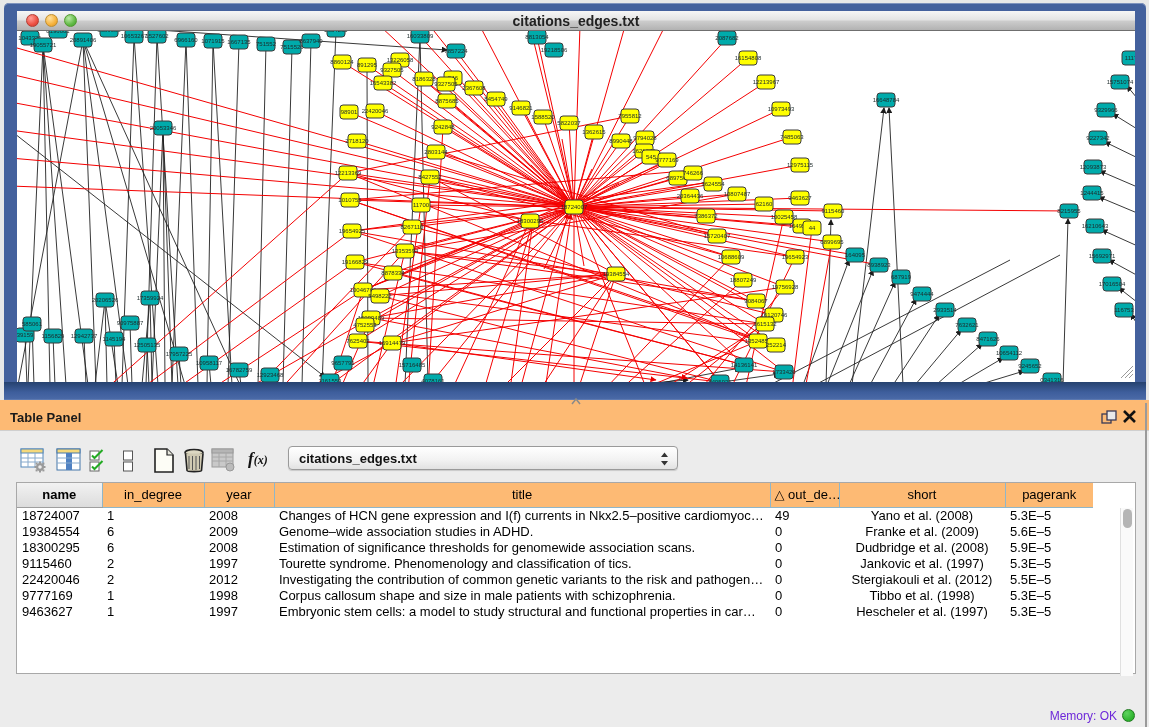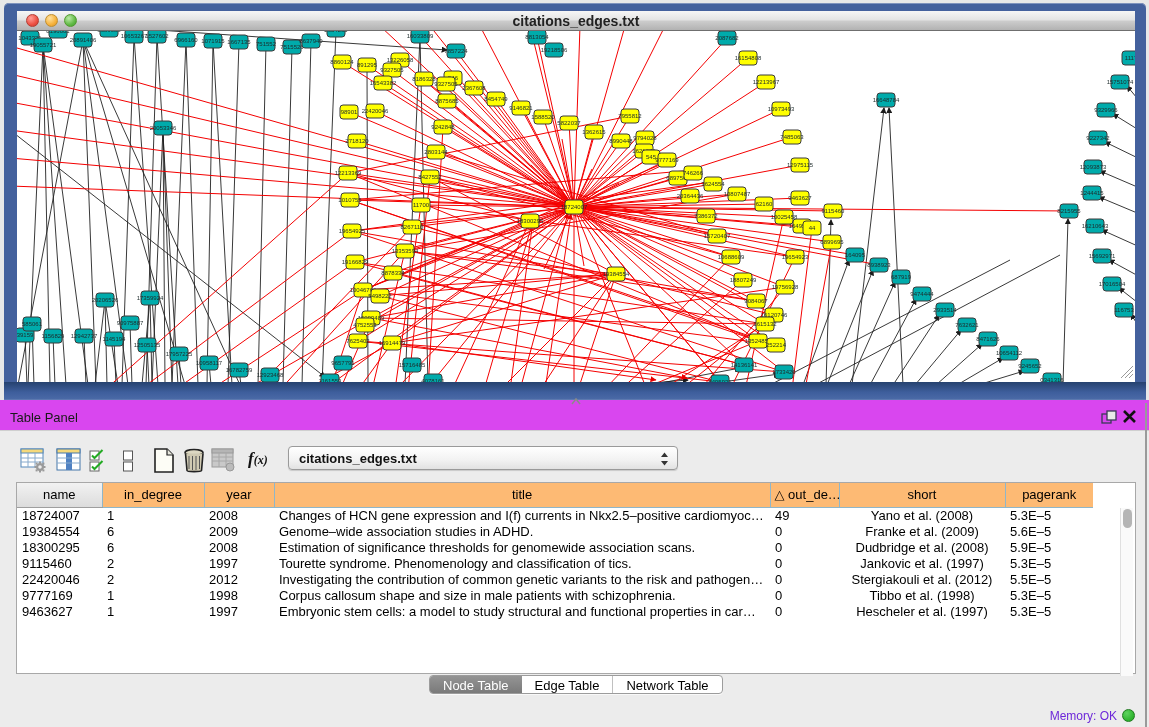--- a/index.html
+++ b/index.html
@@ -9,39 +9,39 @@
   border-radius:5px 5px 0 0; background:#44619d; box-shadow:inset 0 1px 0 #7f93bd; }
 #frame .bottom { position:absolute; left:0; bottom:0; width:100%; height:18px;
   background:linear-gradient(180deg,#26426f,#3e5e9c 60%,#4a69a6); border-bottom:1px solid #5d79b0; }
 #titlebar { left:17px; top:11px; width:1118px; height:20px;
   background:linear-gradient(180deg,#f6f6f6 0%,#e3e3e3 48%,#cdcdcd 52%,#b2b2b2 100%);
   border-bottom:1px solid #6f6f6f; }
 #title { position:absolute; left:0; right:0; top:2px; text-align:center;
   font-size:14px; font-weight:bold; color:#222; }
 .tl { position:absolute; top:3px; width:13px; height:13px; border-radius:50%; }
 
-#tp-bar { left:0; top:400px; width:1149px; height:31px; background:#d946ef;
-  border-bottom:1px solid #cfcfcf; }
+#tp-bar { left:0; top:400px; width:1149px; height:31px; background:#fdba74;
+  border-bottom:1px solid #cfcfcf;font-weight:bold; }
 #tp-bar .lbl { position:absolute; left:10px; top:10px; font-size:13px; color:#1a1a1a; }
 #panel { left:0; top:431px; width:1149px; height:296px; background:#ececec; }
 
 .icon { position:absolute; top:17px; }
 #combo { position:absolute; left:288px; top:15px; width:390px; height:24px;
   border:1px solid #9a9a9a; border-radius:4px;
   background:linear-gradient(180deg,#ffffff,#f2f2f2 60%,#e2e2e2);
   box-shadow:0 1px 1px rgba(0,0,0,.15); }
 #combo span { position:absolute; left:10px; top:4px; font-size:13px; color:#111; font-weight:bold; }
 
 #tbl-wrap { position:absolute; left:16px; top:51px; width:1120px; height:192px;
   border:1px solid #a8a8a8; background:#fff; }
 table { border-collapse:collapse; table-layout:fixed; width:1076px; font-size:13px; color:#000; }
 th { height:24px; font-weight:normal; font-size:13px; text-align:center;
   background:#fdba74; border-left:1px solid #8fb6c9; border-bottom:1px solid #8fb6c9; padding:0; overflow:hidden; white-space:nowrap; }
 th.first { background:linear-gradient(180deg,#f2f2f2,#dcdcdc); border-left:none;
-  border-bottom:1px solid #9e9e9e; }
+  border-bottom:1px solid #9e9e9e;font-weight:bold; }
 td { height:16px; padding:0 0 0 5px; overflow:hidden; white-space:nowrap; }
 tr td { border:none; }
 .c-name { width:84px; } .c-ind { width:102px; } .c-year { width:70px; }
 .c-title { width:496px; } .c-out { width:69px; } .c-short { width:166px; }
 .c-pr { width:88px; }
 td.c-short { text-align:center; padding:0; }
 
 #sb { position:absolute; right:2px; top:25px; width:13px; height:168px; background:#fafafa; border-left:1px solid #e0e0e0; }
 #sb .thumb { position:absolute; left:2px; top:1px; width:9px; height:19px; border-radius:5px; background:#b5b5b5; }
 
@@ -746,20 +746,14 @@
             <td class="c-out">0</td>
             <td class="c-short">Hescheler et al. (1997)</td>
             <td class="c-pr">5.3E–5</td>
           </tr>
     </tbody>
       </table>
     <div id="sb">
         <div class="thumb"></div>
       </div>
   </div>
-  <div id="tabs">
-    <div class="sel">Node Table</div>
-      <div>Edge Table</div>
-      <div class="sep"></div>
-      <div>Network Table</div>
-  </div>
 </div>
 <div id="rborder"></div>
 <div id="status">Memory: OK<span class="dot"></span></div>
 </body></html>

